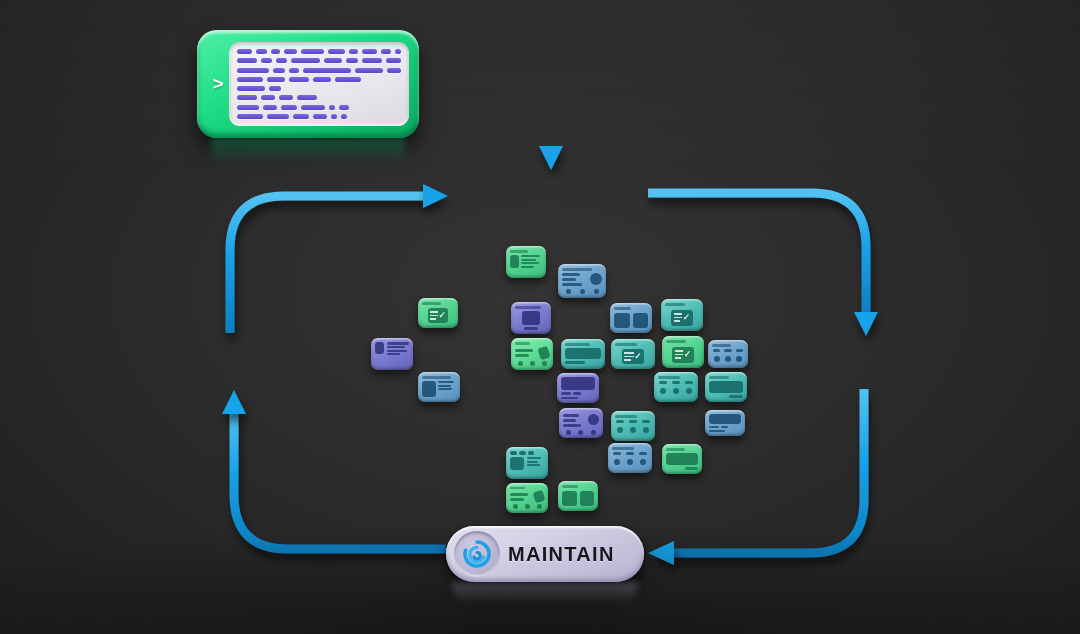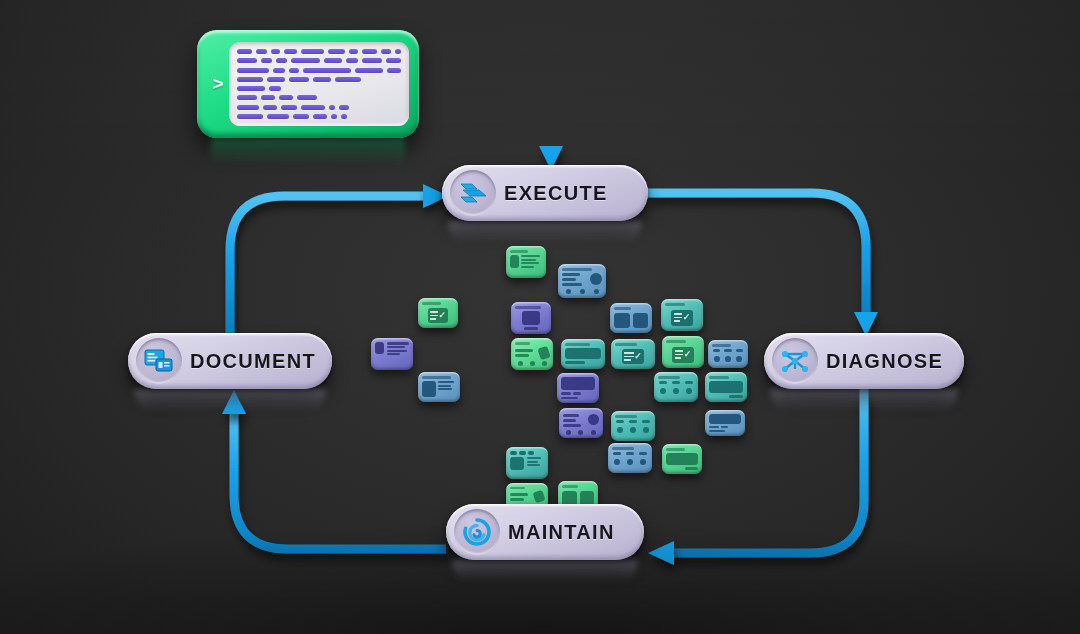--- a/index.html
+++ b/index.html
@@ -260,75 +260,27 @@
           <i style="width: 6px;"></i>
           <i style="width: 6px;"></i>
         </div>
       </div>
   </div>
 
   
   
 
   
-  <div class="pill" id="pill-execute" style="left: 442px; top: 165px; width: 206px;">
-    <div class="reflection2"></div>
-    <div class="iconwell">
-      <svg width="32" height="28" viewBox="0 0 32 28">
-        <polygon points="4,5 15,5 20,10 9,10" fill="#23a9e9" stroke="#0e7bb4" stroke-width=".8"></polygon>
-        <polygon points="6,11 22,11 29,17 13,17" fill="#1f9fe3" stroke="#0e7bb4" stroke-width=".8"></polygon>
-        <polygon points="4,18 15,18 20,23 9,23" fill="#23a9e9" stroke="#0e7bb4" stroke-width=".8"></polygon>
-      </svg>
-    </div>
-    <span class="plabel">EXECUTE</span>
-  </div>
-
-  
-  <div class="pill" id="pill-document" style="left: 128px; top: 333px; width: 204px;">
-    <div class="reflection2"></div>
-    <div class="iconwell">
-      <svg width="32" height="28" viewBox="0 0 32 28">
-        <rect x="2" y="3" width="19" height="15" rx="2" fill="#1fa2e6" stroke="#0d6fa6" stroke-width="1"></rect>
-        <rect x="4.5" y="6" width="7" height="2" fill="#d8f0ff"></rect>
-        <rect x="4.5" y="9.5" width="10" height="1.8" fill="#d8f0ff"></rect>
-        <rect x="4.5" y="12.8" width="8" height="1.8" fill="#d8f0ff"></rect>
-        <rect x="13" y="12" width="16" height="12" rx="2" fill="#1896dc" stroke="#0b6396" stroke-width="1"></rect>
-        <rect x="15.5" y="15" width="4" height="6" fill="#cfeaff"></rect>
-        <rect x="21" y="15" width="5.5" height="1.6" fill="#cfeaff"></rect>
-        <rect x="21" y="18" width="5.5" height="1.6" fill="#cfeaff"></rect>
-      </svg>
-    </div>
-    <span class="plabel">DOCUMENT</span>
-  </div>
-
-  
-  <div class="pill" id="pill-diagnose" style="left: 764px; top: 333px; width: 200px;">
-    <div class="reflection2"></div>
-    <div class="iconwell">
-      <svg width="32" height="28" viewBox="0 0 32 28">
-        <g stroke="#1596dd" stroke-width="2.4" fill="none">
-          <line x1="6" y1="7" x2="16" y2="14"></line>
-          <line x1="26" y1="7" x2="16" y2="14"></line>
-          <line x1="6" y1="22" x2="16" y2="14"></line>
-          <line x1="26" y1="22" x2="16" y2="14"></line>
-          <line x1="6" y1="7" x2="26" y2="7"></line>
-          <line x1="16" y1="14" x2="16" y2="22"></line>
-        </g>
-        <circle cx="6" cy="7" r="3.1" fill="#33b2ef"></circle>
-        <circle cx="26" cy="7" r="3.1" fill="#33b2ef"></circle>
-        <circle cx="16" cy="14" r="3.1" fill="#33b2ef"></circle>
-        <circle cx="6" cy="22" r="3.1" fill="#33b2ef"></circle>
-        <circle cx="26" cy="22" r="3.1" fill="#33b2ef"></circle>
-      </svg>
-    </div>
-    <span class="plabel">DIAGNOSE</span>
-  </div>
-
-  
-  <div class="pill" id="pill-maintain" style="left: 446px; top: 504px; width: 198px;">
+
+  
+
+  
+
+  
+  <div class="pill" id="pill-maintain" style="left: 446px; top: 526px; width: 198px;">
     <div class="reflection2"></div>
     <div class="iconwell">
       <svg width="34" height="30" viewBox="0 0 34 30">
         <path d="M17 3 a12 12 0 1 1 -11.4 8.3" fill="none" stroke="#1fa0e6" stroke-width="3.6" stroke-linecap="round"></path>
         <path d="M17 8.5 a7.2 7.2 0 1 0 6.9 9.3" fill="none" stroke="#3ab4f2" stroke-width="3.4" stroke-linecap="round"></path>
         <path d="M17 13.5 a3.2 3.2 0 1 1 -3 4.2" fill="none" stroke="#1d8fd6" stroke-width="3" stroke-linecap="round"></path>
       </svg>
     </div>
     <span class="plabel">MAINTAIN</span>
   </div>

